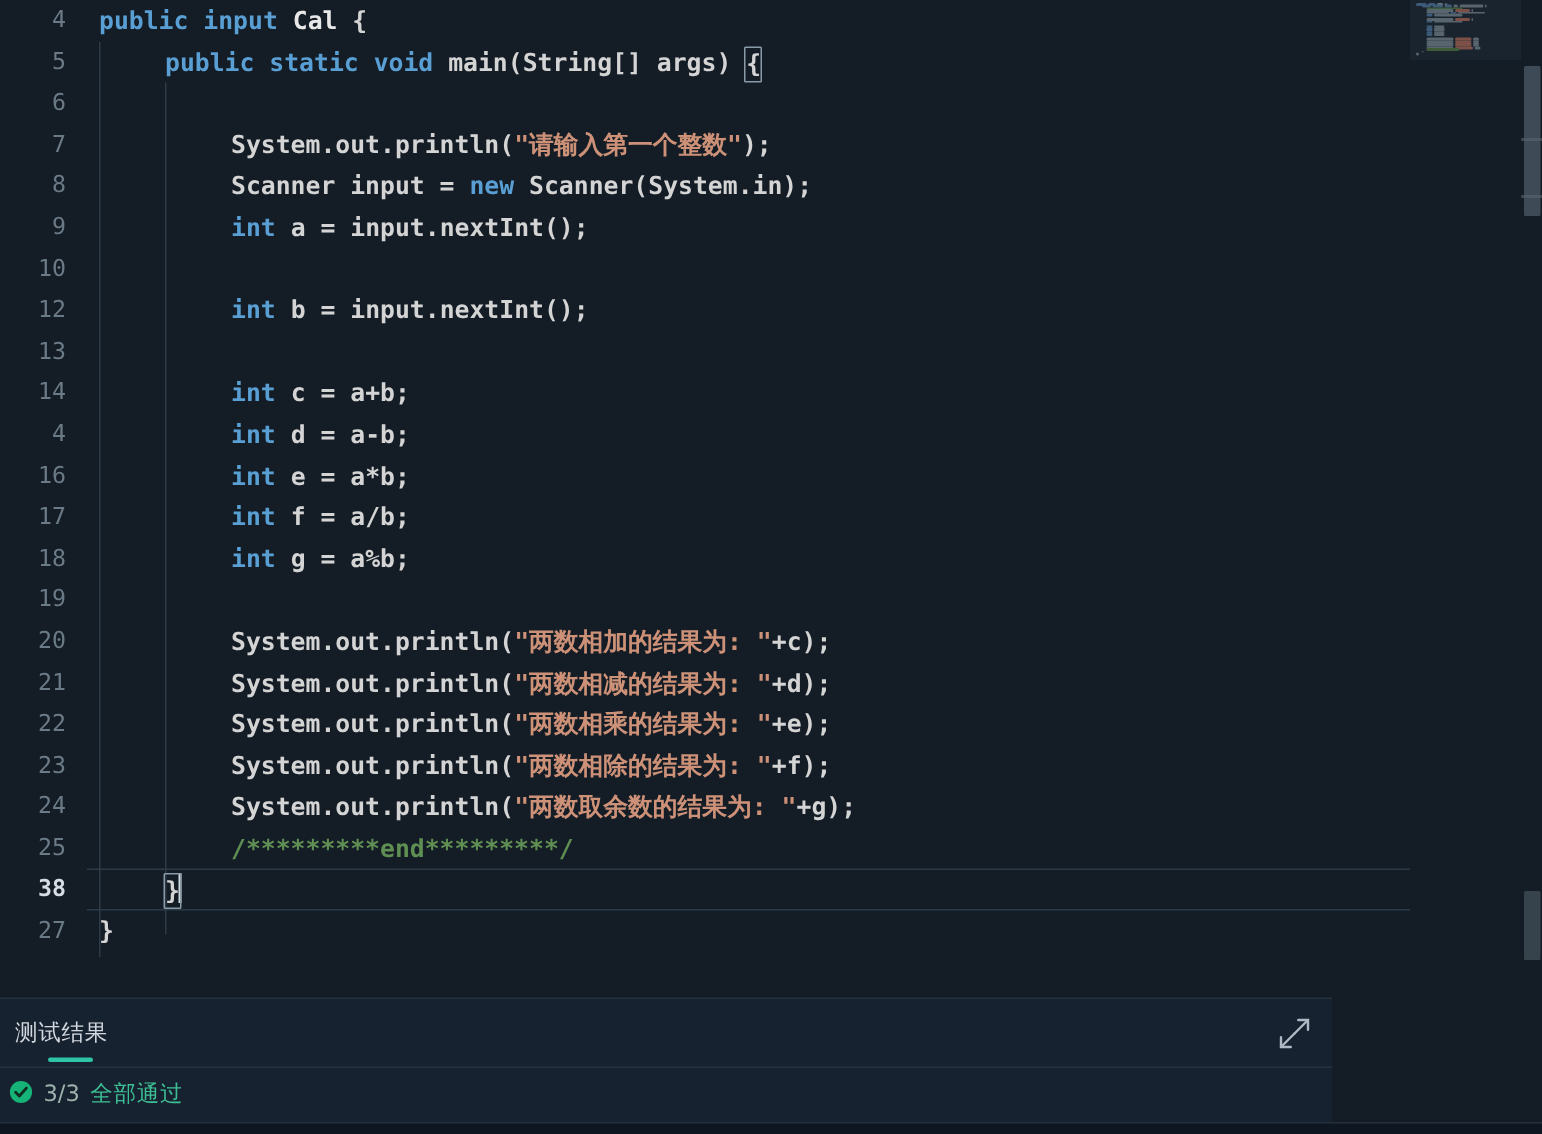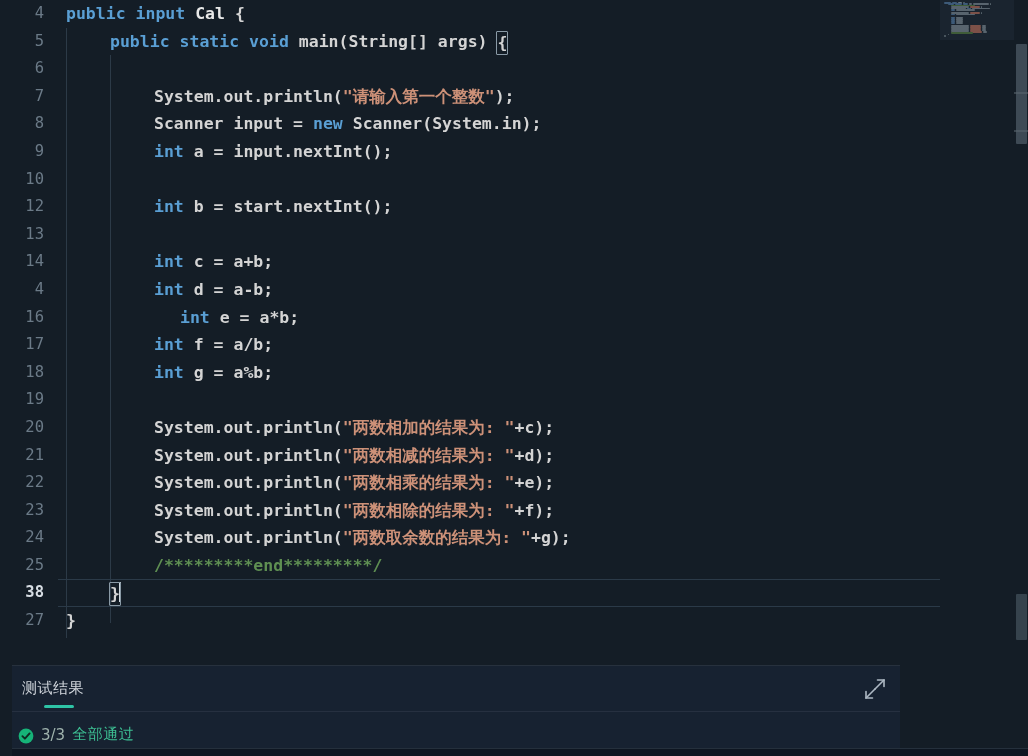--- a/index.html
+++ b/index.html
@@ -155,21 +155,21 @@
     right: 0;
     width: 14px;
     height: 2px;
     background: #59666f;
     opacity: .55;
   }
 
   
   .panel {
     position: absolute;
-    left: 12px;
+    left: 0;
     top: 665px;
     width: 888px;
     height: 91px;
     background: #172231;
     border-top: 1px solid #27313d;
   }
   .panel-tabs {
     position: relative;
     height: 45px;
     border-bottom: 1px solid #263040;
@@ -205,21 +205,21 @@
   .panel-body {
     position: relative;
     height: 45px;
   }
   .result-row {
     position: absolute;
     left: 6px;
     top: 8px;
     height: 24px;
     display: flex;
-    align-items: flex-end;
+    align-items: flex-start;
     gap: 7px;
     font-family: "DejaVu Sans", sans-serif;
   }
   .check-icon {
     width: 16px;
     height: 16px;
     flex: 0 0 16px;
   }
   .result-count {
     color: #9fb3ad;
@@ -253,25 +253,25 @@
     </div>
 
     <div class="code-area" id="code-area">
         <div class="line"><span class="ln">4</span><span class="code" style="padding-left: 0px;"><span class="kw">public </span><span class="kw">input </span><span class="cls">Cal </span><span class="punc">{</span></span></div>
         <div class="line"><span class="ln">5</span><span class="code" style="padding-left: 44px;"><span class="kw">public </span><span class="kw">static </span><span class="kw">void </span><span class="plain">main</span><span class="plain">(String[] args) </span><span class="punc bracket-box">{</span></span></div>
         <div class="line"><span class="ln">6</span></div>
         <div class="line"><span class="ln">7</span><span class="code" style="padding-left: 88px;"><span class="plain">System.out.println(</span><span class="str">"请输入第一个整数"</span><span class="plain">);</span></span></div>
         <div class="line"><span class="ln">8</span><span class="code" style="padding-left: 88px;"><span class="plain">Scanner input = </span><span class="kw">new </span><span class="plain">Scanner(System.in);</span></span></div>
         <div class="line"><span class="ln">9</span><span class="code" style="padding-left: 88px;"><span class="type">int </span><span class="plain">a = input.nextInt();</span></span></div>
         <div class="line"><span class="ln">10</span><span class="code" style="padding-left: 0px;"></span></div>
-        <div class="line"><span class="ln">12</span><span class="code" style="padding-left: 88px;"><span class="type">int </span><span class="plain">b = start.nextInt();</span></span></div>
+        <div class="line"><span class="ln">12</span><span class="code" style="padding-left: 88px;"><span class="type">int </span><span class="plain">b = input.nextInt();</span></span></div>
         <div class="line"><span class="ln">13</span><span class="code" style="padding-left: 0px;"></span></div>
         <div class="line"><span class="ln">14</span><span class="code" style="padding-left: 88px;"><span class="type">int </span><span class="plain">c = a+b;</span></span></div>
         <div class="line"><span class="ln">4</span><span class="code" style="padding-left: 88px;"><span class="type">int </span><span class="plain">d = a-b;</span></span></div>
-        <div class="line"><span class="ln">16</span><span class="code" style="padding-left: 88px; margin-left: 26px;"><span class="type">int </span><span class="plain">e = a*b;</span></span></div>
+        <div class="line"><span class="ln">16</span><span class="code" style="padding-left: 88px;"><span class="type">int </span><span class="plain">e = a*b;</span></span></div>
         <div class="line"><span class="ln">17</span><span class="code" style="padding-left: 88px;"><span class="type">int </span><span class="plain">f = a/b;</span></span></div>
         <div class="line"><span class="ln">18</span><span class="code" style="padding-left: 88px;"><span class="type">int </span><span class="plain">g = a%b;</span></span></div>
         <div class="line"><span class="ln">19</span><span class="code" style="padding-left: 0px;"></span></div>
         <div class="line"><span class="ln">20</span><span class="code" style="padding-left: 88px;"><span class="plain">System.out.println(</span><span class="str">"两数相加的结果为: "</span><span class="plain">+c);</span></span></div>
         <div class="line"><span class="ln">21</span><span class="code" style="padding-left: 88px;"><span class="plain">System.out.println(</span><span class="str">"两数相减的结果为: "</span><span class="plain">+d);</span></span></div>
         <div class="line"><span class="ln">22</span><span class="code" style="padding-left: 88px;"><span class="plain">System.out.println(</span><span class="str">"两数相乘的结果为: "</span><span class="plain">+e);</span></span></div>
         <div class="line"><span class="ln">23</span><span class="code" style="padding-left: 88px;"><span class="plain">System.out.println(</span><span class="str">"两数相除的结果为: "</span><span class="plain">+f);</span></span></div>
         <div class="line"><span class="ln">24</span><span class="code" style="padding-left: 88px;"><span class="plain">System.out.println(</span><span class="str">"两数取余数的结果为: "</span><span class="plain">+g);</span></span></div>
         <div class="line"><span class="ln">25</span><span class="code" style="padding-left: 88px;"><span class="cmt">/*********end*********/</span></span></div>
         <div class="line active"><div class="active-box"></div><span class="ln">38</span><span class="code" style="padding-left: 44px;"><span class="punc bracket-box">}</span><span class="cursor"></span></span></div>

